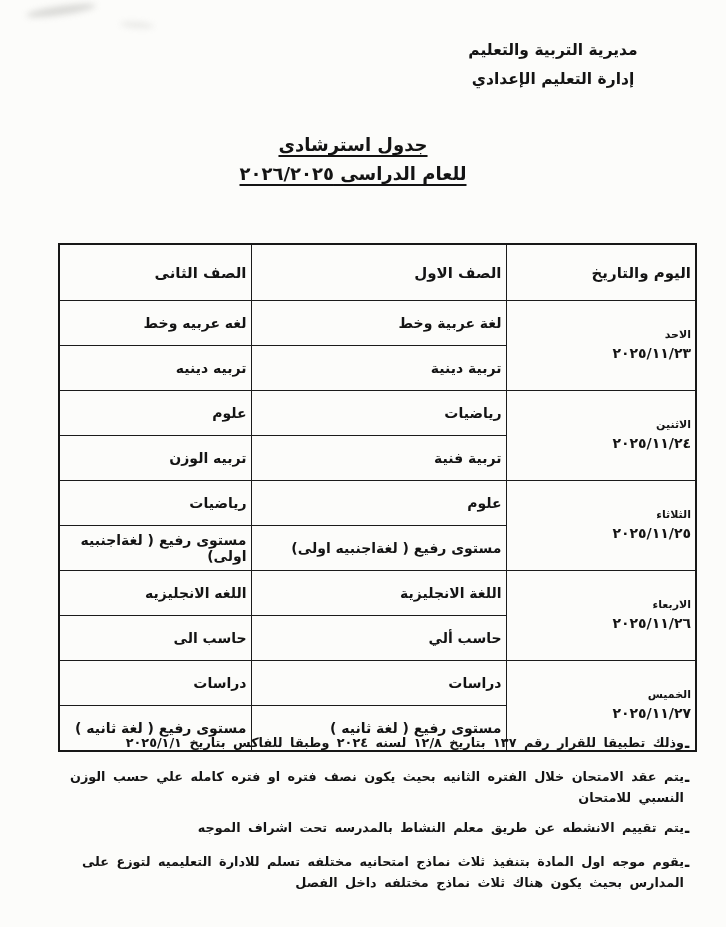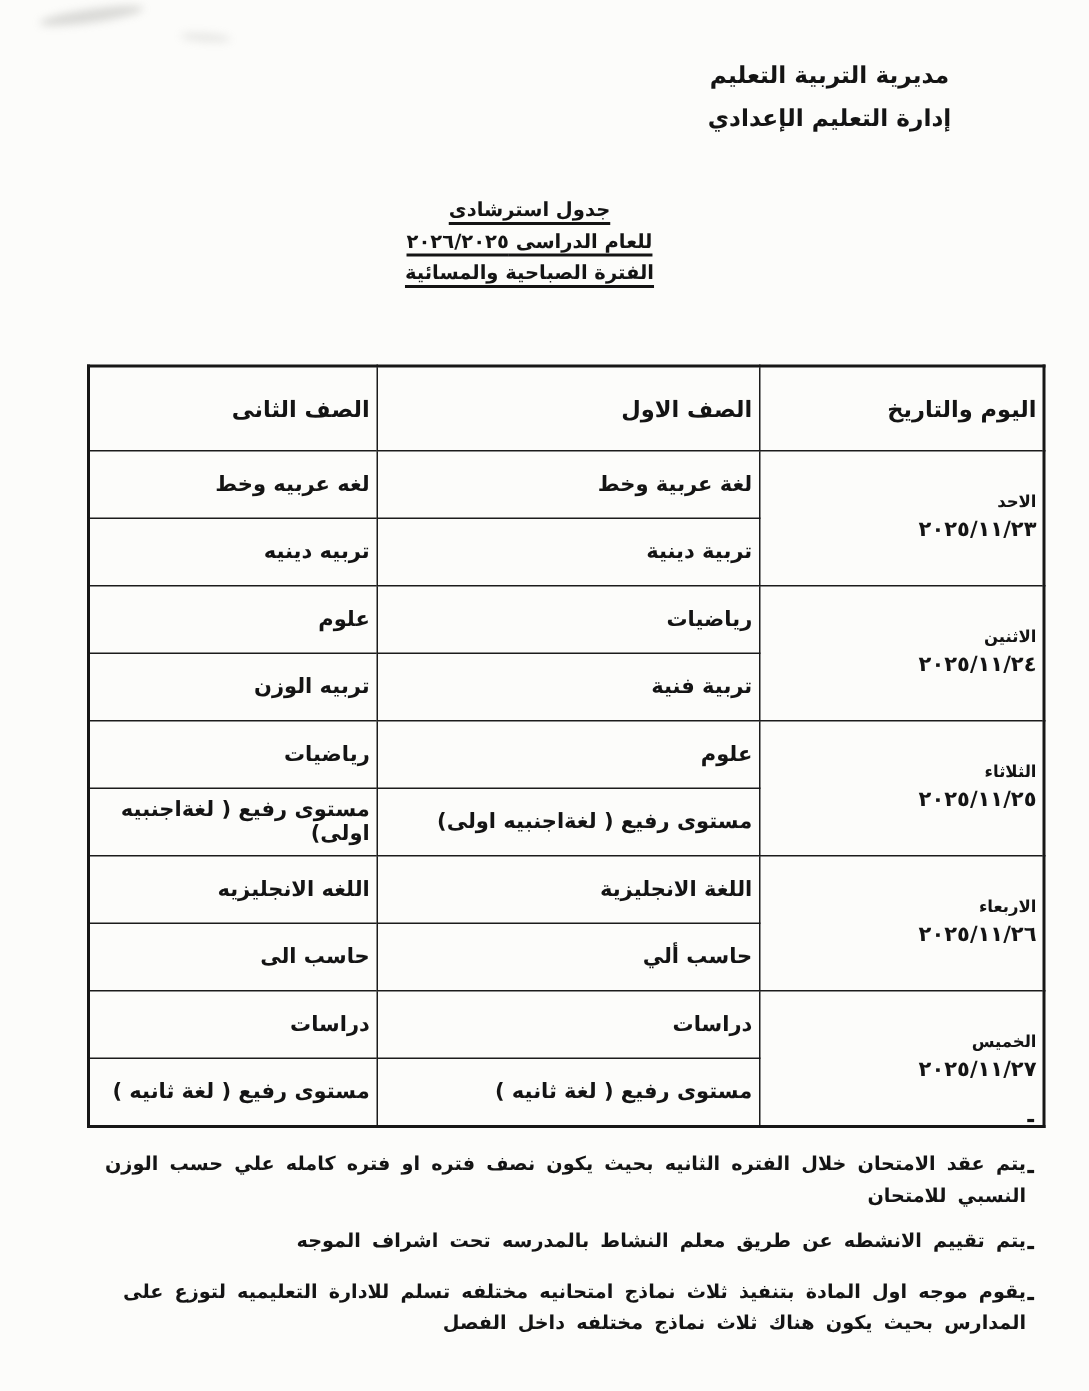--- a/index.html
+++ b/index.html
@@ -19,21 +19,21 @@
     position:absolute;top:36px;right:78px;width:190px;
     direction:rtl;text-align:center;
     font-size:15.5px;font-weight:700;line-height:1.85;
     letter-spacing:-0.2px;
   }
 
   
   .title{
     position:absolute;top:130px;left:8px;width:690px;
     direction:rtl;text-align:center;
-    font-size:13px;font-weight:700;line-height:1.62;
+    font-size:18px;font-weight:700;line-height:1.62;
   }
   .title .tline{display:block;}
   .title .tline span{
     text-decoration:underline;
     text-decoration-thickness:1.6px;
     text-underline-offset:4px;
   }
 
   
   .tablewrap{position:absolute;top:243px;left:58px;}
@@ -74,28 +74,27 @@
     font-size:15px;font-weight:700;padding-top:1px;
   }
 </style>
 </head>
 <body>
 
 <div class="scan-smudge smudge-a"></div>
 <div class="scan-smudge smudge-b"></div>
 
 <div class="org">
-  <div>مديرية التربية التعليم</div>
+  <div>مديرية التربية والتعليم</div>
   <div>إدارة التعليم الإعدادي</div>
 </div>
 
 <div class="title">
   <div class="tline"><span>جدول استرشادى</span></div>
   <div class="tline"><span>للعام الدراسى ٢٠٢٦/٢٠٢٥</span></div>
-  <div class="tline"><span>الفترة الصباحية والمسائية</span></div>
 </div>
 
 <div class="tablewrap">
 <table class="exam">
   <colgroup>
         <col class="c-date">
         <col class="c-first">
         <col class="c-second">
       </colgroup>
   <tbody>
@@ -169,20 +168,21 @@
     <td class="small">مستوى رفيع ( لغة ثانيه )</td>
     <td class="small">مستوى رفيع ( لغة ثانيه )</td>
   </tr>
 </tbody>
     </table>
 </div>
 
 <div class="notes">
   <div class="note">
     <span class="ndash">-</span>
+    <span class="ntext">وذلك تطبيقا للقرار رقم ١٣٧ بتاريخ ١٢/٨ لسنه ٢٠٢٤ وطبقا للفاكس بتاريخ ٢٠٢٥/١/١</span>
   </div>
   <div class="note">
     <span class="ndash">-</span>
     <span class="ntext">يتم عقد الامتحان خلال الفتره الثانيه بحيث يكون نصف فتره او فتره كامله علي حسب الوزن النسبي للامتحان</span>
   </div>
   <div class="note">
     <span class="ndash">-</span>
     <span class="ntext">يتم تقييم الانشطه عن طريق معلم النشاط بالمدرسه تحت اشراف الموجه</span>
   </div>
   <div class="note">

